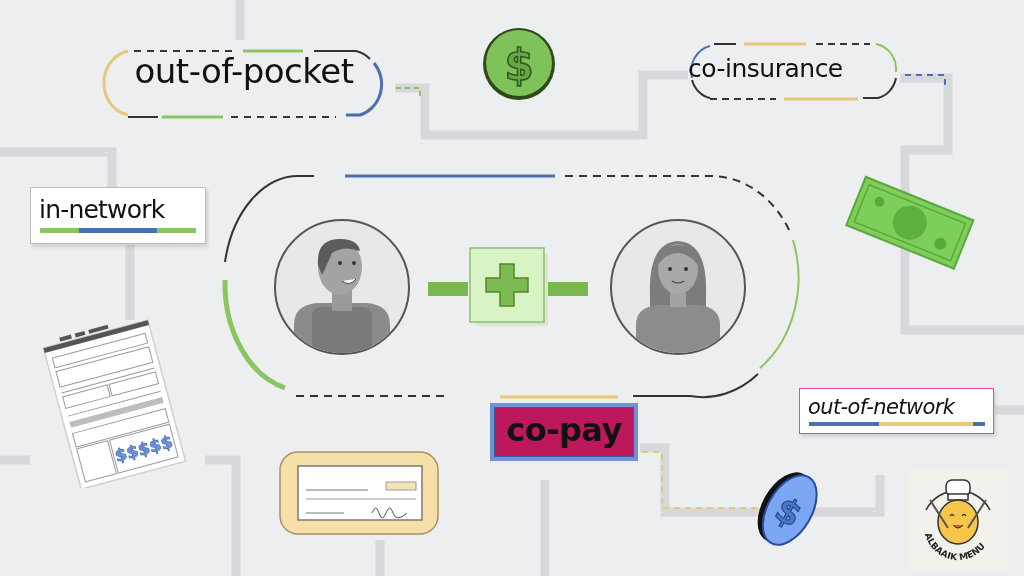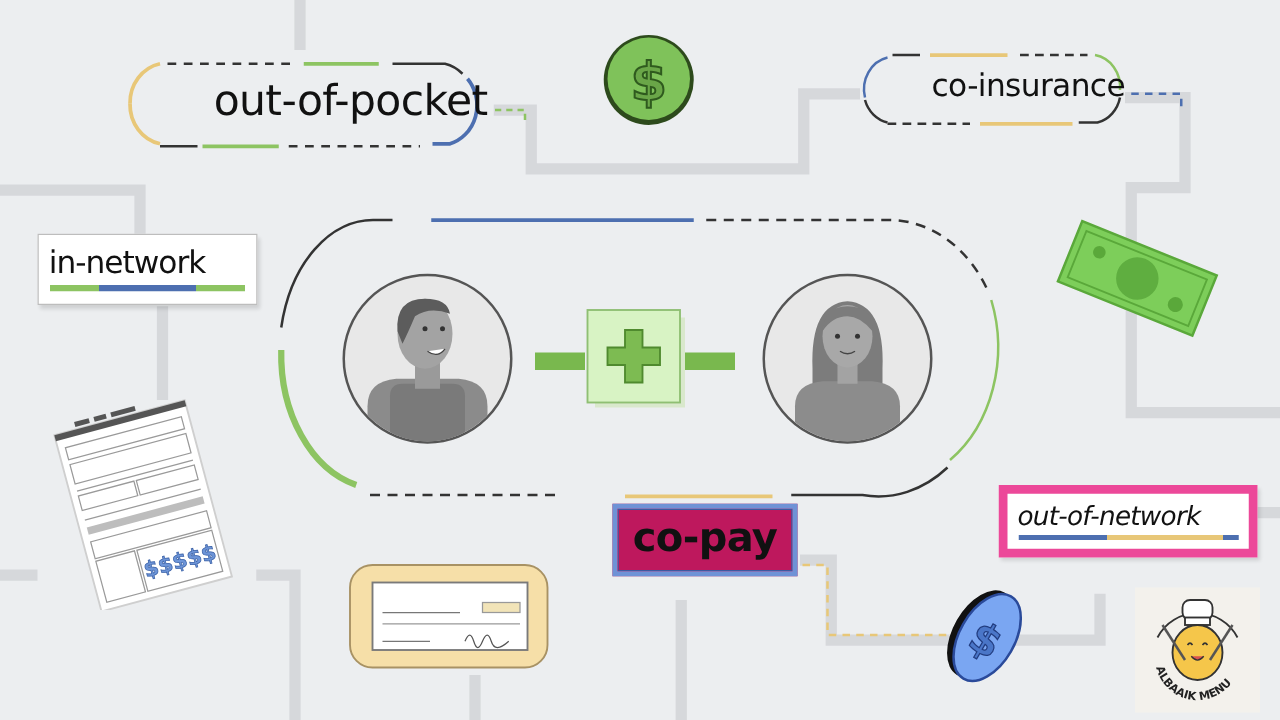--- a/index.html
+++ b/index.html
@@ -7,39 +7,39 @@
     width:1024px; height:576px; overflow:hidden; position:relative;
     background:#eceef0;
     font-family:"DejaVu Sans", "Liberation Sans", sans-serif;
   }
   .bg-svg { position:absolute; left:0; top:0; width:1024px; height:576px; }
   .abs { position:absolute; }
   .label-text { color:#111; font-weight:500; white-space:nowrap; letter-spacing:-0.5px; }
 
   
   #oop-pill { left:98px; top:45px; width:292px; height:76px; }
-  #oop-pill .label-text { position:absolute; left:0; right:0; top:16px; text-align:right; font-size:34px; }
+  #oop-pill .label-text { position:absolute; left:0; right:0; top:6px; text-align:center; font-size:34px; }
 
   
   #coins-pill { left:688px; top:40px; width:212px; height:62px; }
-  #coins-pill .label-text { position:absolute; left:0; right:0; top:14px; text-align:right; font-size:25px; }
+  #coins-pill .label-text { position:absolute; left:0; right:0; top:14px; text-align:left; font-size:25px; }
 
   
   #innet-box {
     left:30px; top:187px; width:174px; height:55px; background:#fff;
     border:1px solid #bdbdbd; box-shadow:2px 3px 3px rgba(0,0,0,0.12);
   }
   #innet-box .label-text { position:absolute; left:8px; top:7px; font-size:25px; font-weight:normal; letter-spacing:-0.8px; }
   #innet-box .bar { position:absolute; left:9px; top:40px; height:5px; width:156px;
     background:linear-gradient(90deg,#8dc462 0 25%,#4d6fb0 25% 75%,#8dc462 75% 100%); }
 
   
   #outnet-box {
     left:799px; top:388px; width:193px; height:44px; background:#fff;
-    border:7px solid #ec4899; box-shadow:2px 3px 3px rgba(0,0,0,0.12);
+    border:1px solid #ec4899; box-shadow:2px 3px 3px rgba(0,0,0,0.12);
   }
   #outnet-box .label-text { position:absolute; left:8px; top:6px; font-size:21px; font-style:italic; letter-spacing:-0.6px; }
   #outnet-box .bar { position:absolute; left:9px; top:33px; height:4px; width:176px;
     background:linear-gradient(90deg,#4d6fb0 0 40%,#e8c778 40% 93%,#4d6fb0 93% 100%); }
 
   
   #copay-box {
     left:490px; top:403px; width:140px; height:50px; background:#be185d;
     border:4px solid #6f92d6; box-shadow:0 0 0 1px #3d5aa0 inset;
   }

